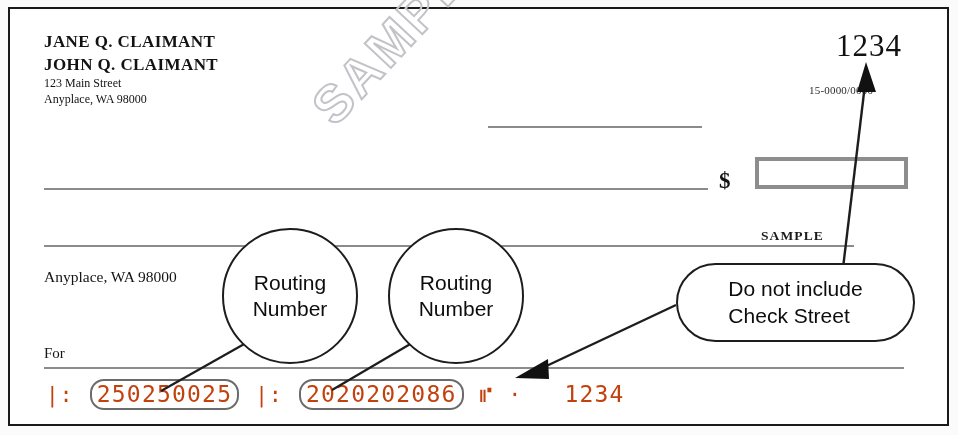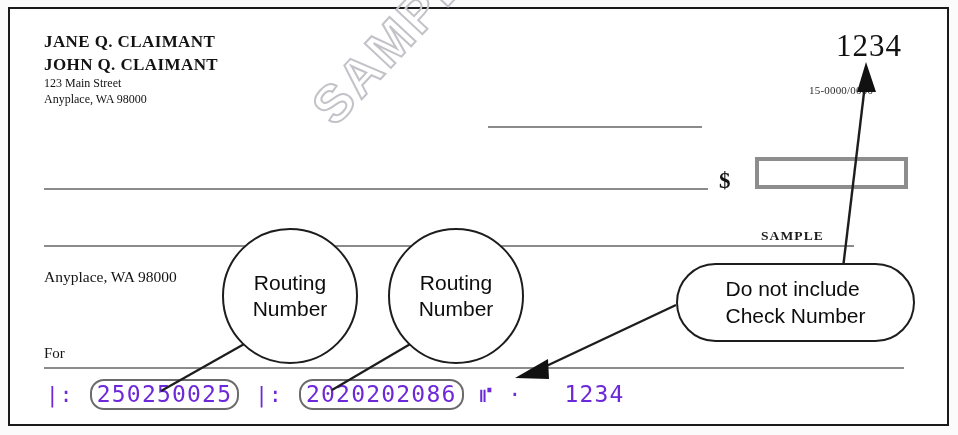--- a/index.html
+++ b/index.html
@@ -139,21 +139,21 @@
   }
 
   
   .micr {
     position: absolute;
     left: 46px;
     top: 379px;
     font-family: "DejaVu Sans Mono", monospace;
     font-size: 23px;
     letter-spacing: 1.2px;
-    color: #6d28d9;
+    color: #c2410c;
     white-space: nowrap;
   }
   .micr .seg { display: inline-block; }
   .micr .enc {
     display: inline-block;
     border: 2px solid #6b6b6b;
     border-radius: 14px;
     padding: 0 5px 1px 5px;
     margin: 0 1px;
   }
@@ -292,17 +292,17 @@
   <div class="callout-circle" id="callout-account">
     <div>
       <div>Routing</div>
       <div>Number</div>
     </div>
   </div>
 
   <div class="callout-pill">
     <div>
       <div>Do not include</div>
-      <div>Check Number</div>
+      <div>Check Street</div>
     </div>
   </div>
 
 </div>
 
 </body></html>

